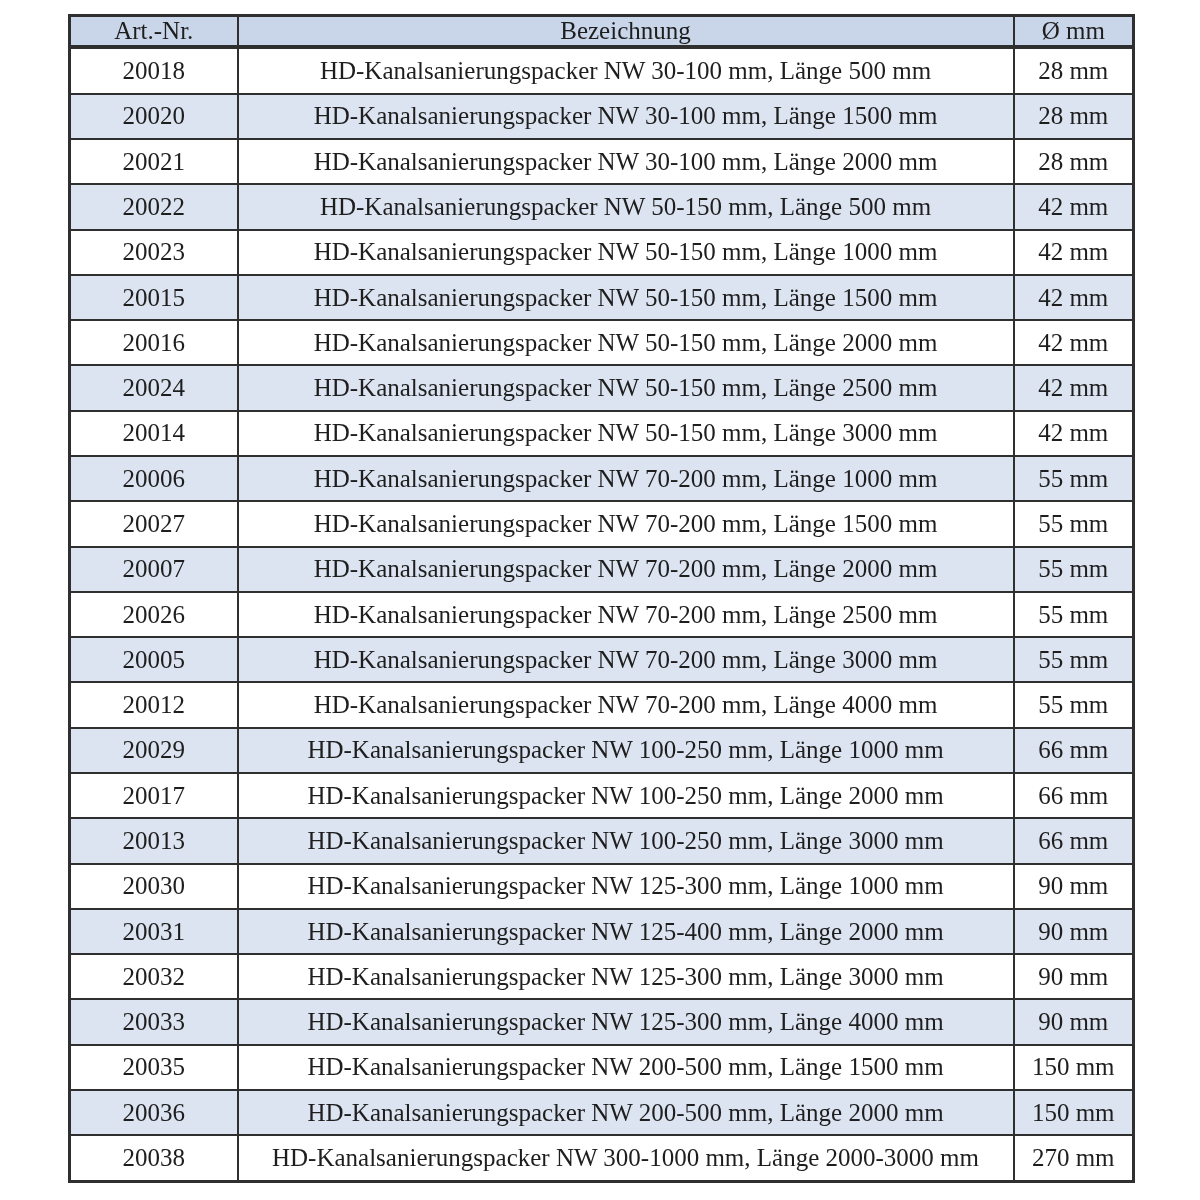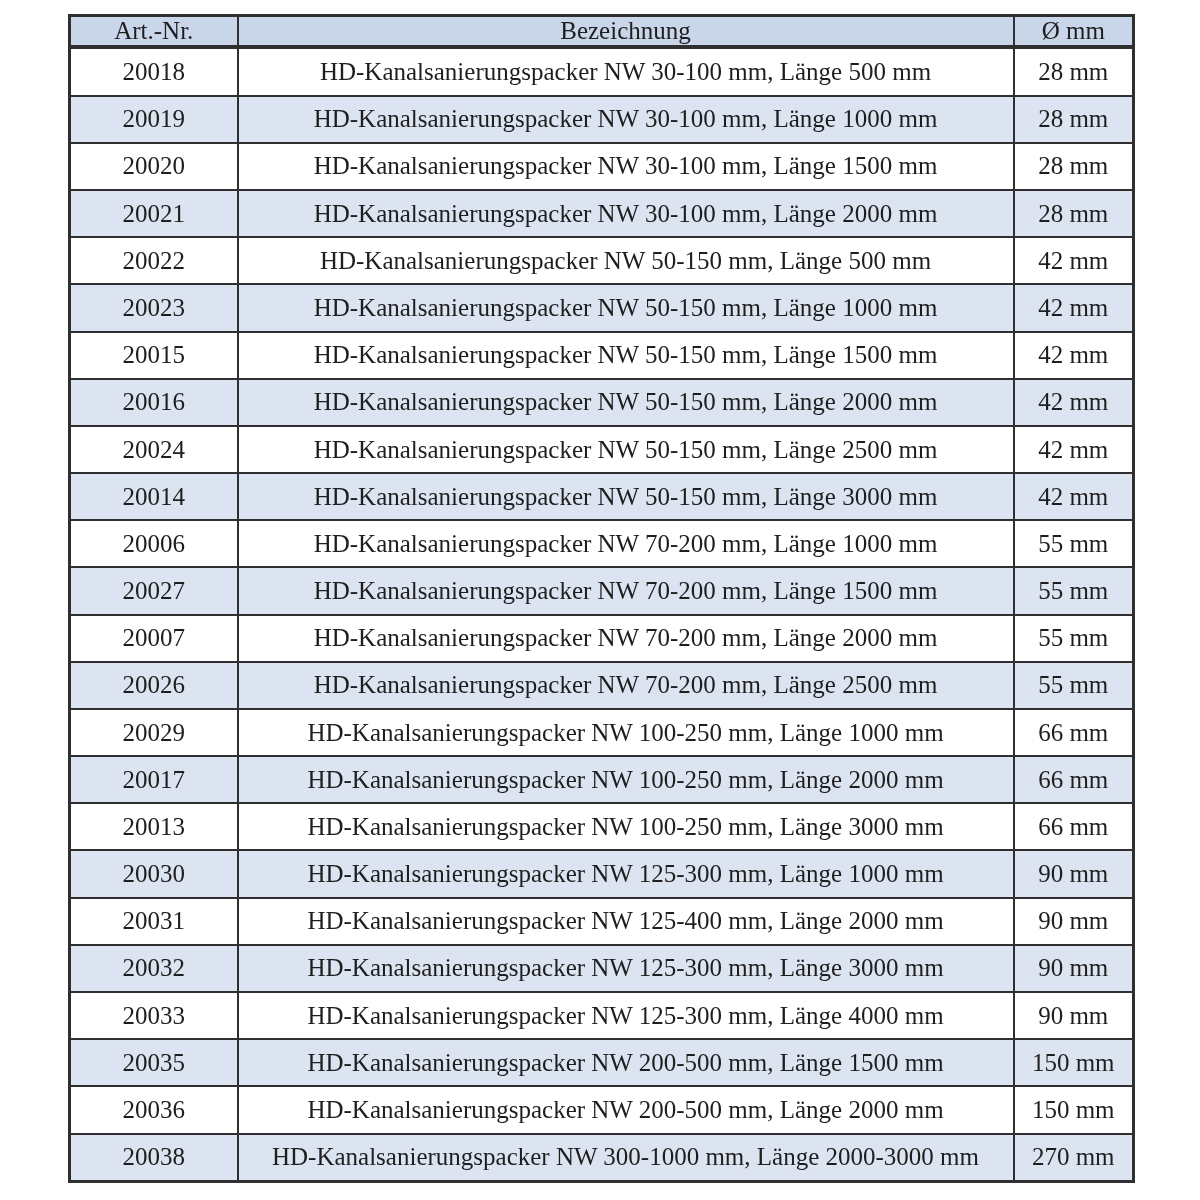--- a/index.html
+++ b/index.html
@@ -66,25 +66,20 @@
         <th>Ø mm</th>
       </tr>
     </thead>
     <tbody id="table-body">
         <tr>
       <td>20018</td>
       <td>HD-Kanalsanierungspacker NW 30-100 mm, Länge 500 mm</td>
       <td>28 mm</td>
     </tr>
         <tr>
-      <td>20019</td>
-      <td>HD-Kanalsanierungspacker NW 30-100 mm, Länge 1000 mm</td>
-      <td>28 mm</td>
-    </tr>
-        <tr>
       <td>20020</td>
       <td>HD-Kanalsanierungspacker NW 30-100 mm, Länge 1500 mm</td>
       <td>28 mm</td>
     </tr>
         <tr>
       <td>20021</td>
       <td>HD-Kanalsanierungspacker NW 30-100 mm, Länge 2000 mm</td>
       <td>28 mm</td>
     </tr>
         <tr>
@@ -128,20 +123,30 @@
       <td>55 mm</td>
     </tr>
         <tr>
       <td>20007</td>
       <td>HD-Kanalsanierungspacker NW 70-200 mm, Länge 2000 mm</td>
       <td>55 mm</td>
     </tr>
         <tr>
       <td>20026</td>
       <td>HD-Kanalsanierungspacker NW 70-200 mm, Länge 2500 mm</td>
+      <td>55 mm</td>
+    </tr>
+        <tr>
+      <td>20005</td>
+      <td>HD-Kanalsanierungspacker NW 70-200 mm, Länge 3000 mm</td>
+      <td>55 mm</td>
+    </tr>
+        <tr>
+      <td>20012</td>
+      <td>HD-Kanalsanierungspacker NW 70-200 mm, Länge 4000 mm</td>
       <td>55 mm</td>
     </tr>
         <tr>
       <td>20029</td>
       <td>HD-Kanalsanierungspacker NW 100-250 mm, Länge 1000 mm</td>
       <td>66 mm</td>
     </tr>
         <tr>
       <td>20017</td>
       <td>HD-Kanalsanierungspacker NW 100-250 mm, Länge 2000 mm</td>

